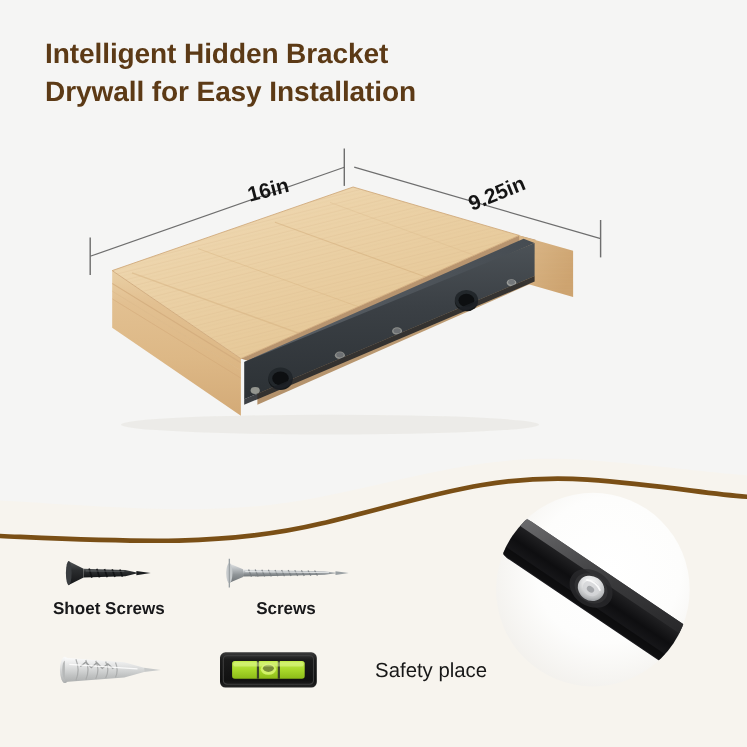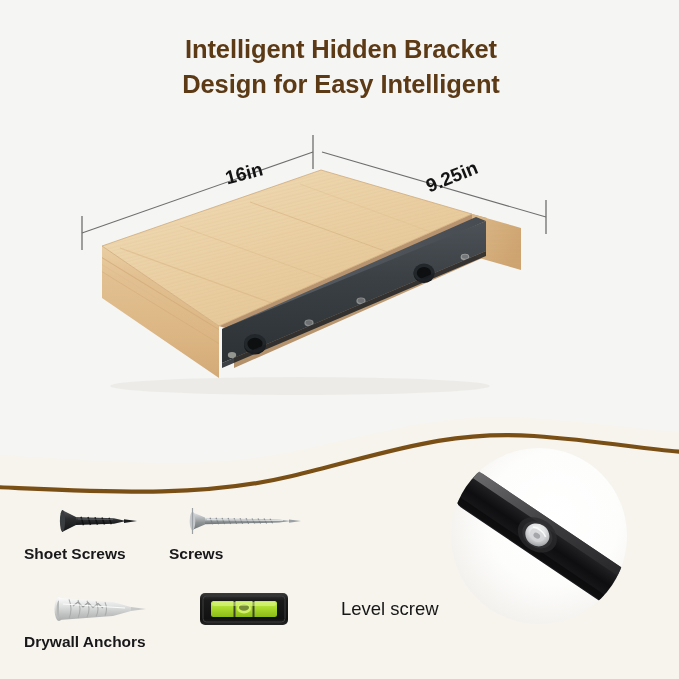--- a/index.html
+++ b/index.html
@@ -41,21 +41,21 @@
     position: absolute;
     left: 41px;
     top: 32px;
     width: 600px;
     font-size: 25.5px;
     font-weight: bold;
     line-height: 1.37;
     letter-spacing: -0.1px;
     color: #5c3a16;
   }
-  .headline .line { display: block; white-space: nowrap; text-align: center; }
+  .headline .line { display: block; white-space: nowrap; }
 
   
   .shelf-stage {
     position: absolute;
     left: 0;
     top: 130px;
     width: 679px;
     height: 290px;
   }
 
@@ -84,23 +84,24 @@
   .accessories {
     position: absolute;
     left: 24px;
     top: 500px;
     width: 300px;
     height: 160px;
   }
   .acc-cell {
     position: absolute;
     width: 150px;
+    text-align: center;
   }
   .acc-cell.c0 { left: 0;    top: 0;  }
-  .acc-cell.c1 { left: 145px; top: 0;  }
+  .acc-cell.c1 { left: 161px; top: 0;  }
   .acc-cell.c2 { left: 0;    top: 88px; }
   .acc-cell.c3 { left: 145px; top: 88px; }
 
   .acc-art {
     height: 42px;
     display: flex;
     align-items: center;
     justify-content: center;
   }
   .acc-label {
@@ -153,21 +154,21 @@
     </defs>
     <rect x="0" y="0" width="679" height="679" fill="#f7f4ee" clip-path="url(#belowWave)"></rect>
 
     <path d="M-6,487 C110,492 200,498 292,476
              C384,454 444,430 534,436
              C604,441 648,450 685,452" fill="none" stroke="#7a4f16" stroke-width="4.2" stroke-linecap="round"></path>
   </svg>
 
   <div class="headline">
     <span class="line">Intelligent Hidden Bracket</span>
-    <span class="line">Design for Easy Intelligent</span>
+    <span class="line">Drywall for Easy Installation</span>
   </div>
 
   <svg class="shelf-stage" width="679" height="290" viewBox="0 0 679 290">
     <defs>
 
       <linearGradient id="topWood" x1="0" y1="0" x2="0.85" y2="1">
         <stop offset="0%" stop-color="#f2dfc0"></stop>
         <stop offset="35%" stop-color="#ecd3a9"></stop>
         <stop offset="70%" stop-color="#e7ca9b"></stop>
         <stop offset="100%" stop-color="#e0bf8c"></stop>
@@ -381,21 +382,20 @@
             <path d="M49,9.5 Q53,17 49,24.5"></path>
             <path d="M58,10.2 Q61,17 58,23.8"></path>
           </g>
 
           <polyline points="26,14 31,10 36,15 41,10.5 46,15.5 51,11.5 56,16" fill="none" stroke="#9b9d9d" stroke-width="1.2"></polyline>
 
           <path d="M84,15 L99,17 L84,19 Z" fill="#c8caca"></path>
           <path d="M16,12 L78,16" stroke="#ffffff" stroke-width="1.2" opacity="0.85"></path>
         </svg>
       </div>
-      <div class="acc-label">Drywall Anchors</div>
     </div>
 
     <div class="acc-cell c3">
       <div class="acc-art">
         <svg width="92" height="40" viewBox="0 0 92 40">
           <defs>
             <linearGradient id="lvlBody" x1="0" y1="0" x2="0" y2="1">
               <stop offset="0%" stop-color="#3b3b3b"></stop>
               <stop offset="22%" stop-color="#1b1b1b"></stop>
               <stop offset="80%" stop-color="#111111"></stop>
@@ -457,16 +457,16 @@
 
         <ellipse cx="86" cy="88" rx="12.5" ry="11" fill="url(#screwHead)"></ellipse>
         <ellipse cx="86" cy="88" rx="8" ry="6.8" fill="#d3d5d7" opacity="0.85"></ellipse>
         <ellipse cx="86" cy="89" rx="3.6" ry="2.6" fill="#9ea1a4" opacity="0.9"></ellipse>
         <path d="M78,84 Q86,80 94,85" stroke="#ffffff" stroke-width="1.6" fill="none" opacity="0.85"></path>
       </g>
     </svg>
   </div>
 
   <div class="safety-text">
-    <span class="line">Level screw</span>
+    <span class="line">Safety place</span>
   </div>
 
 </div>
 
 </body></html>

